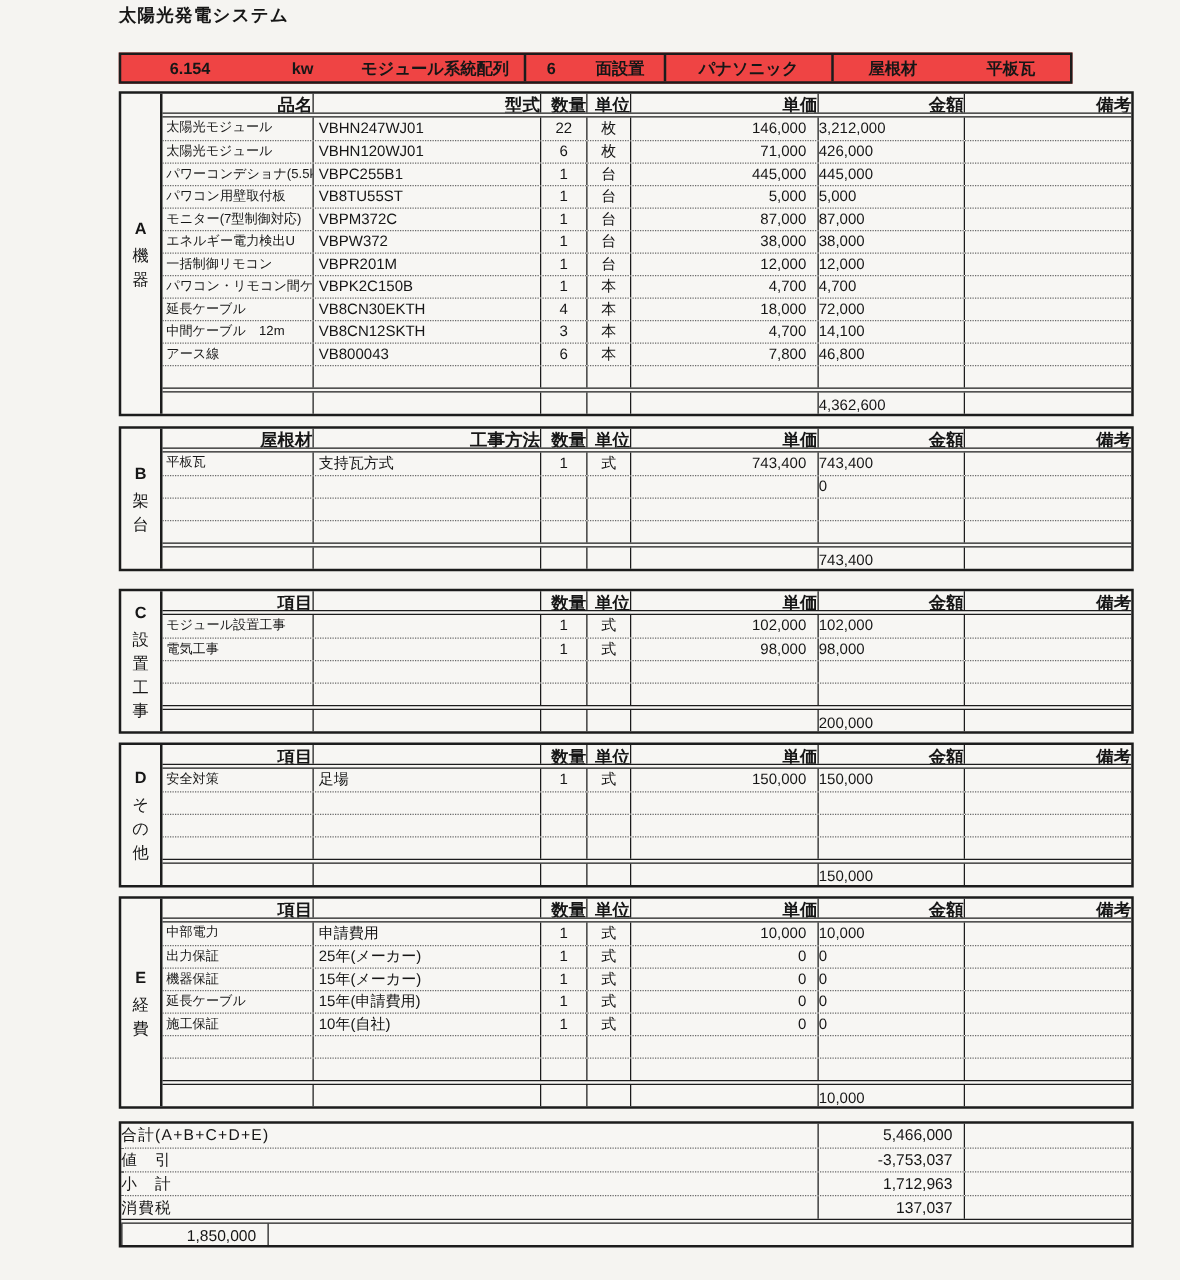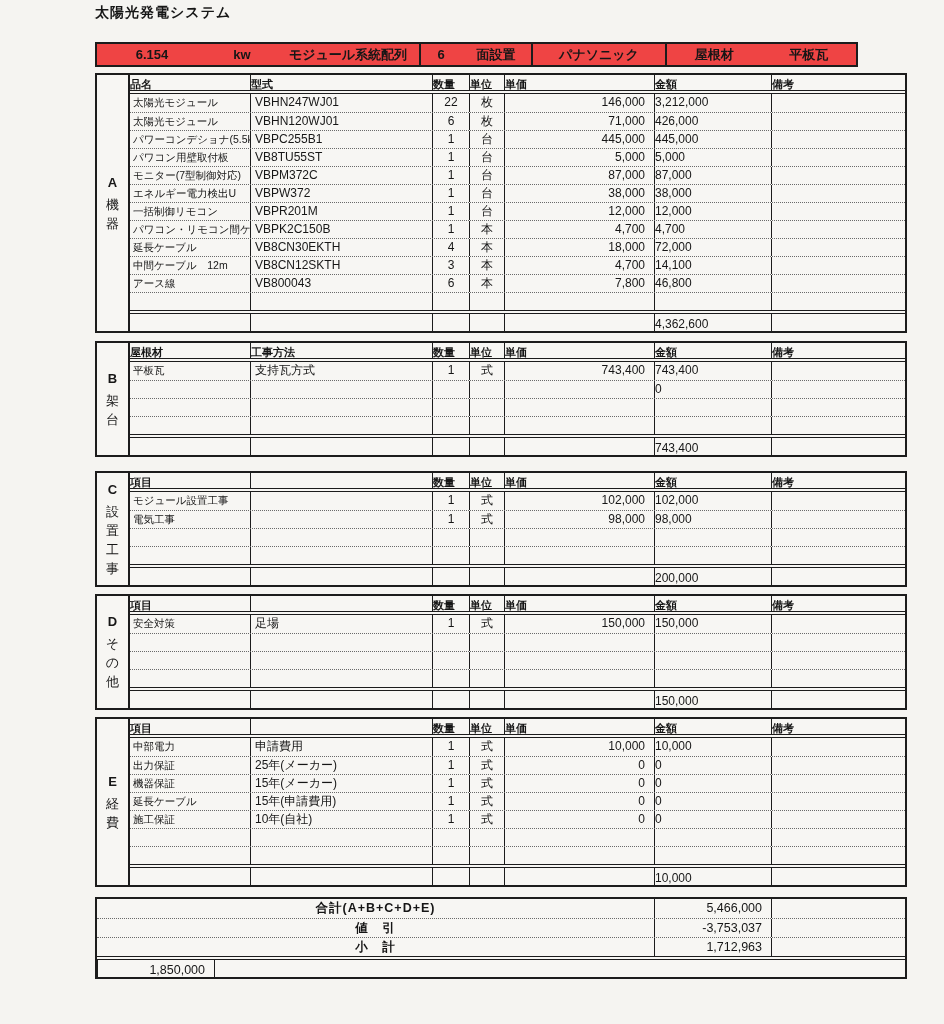--- a/index.html
+++ b/index.html
@@ -88,34 +88,34 @@
     font-size: 12px;
   }
   .cell:first-child { border-left: none; }
   .c-name  { width: 120px; padding-left: 3px; font-size: 10.5px; }
   .c-model { width: 182px; padding-left: 4px; font-size: 12px; }
   .c-qty   { width: 37px;  text-align: center; }
   .c-unit  { width: 35px;  text-align: center; }
   .c-price { width: 150px; text-align: right; padding-right: 9px; }
   .c-amt   { width: 117px; text-align: left; padding-right: 9px; }
   .c-note  { flex: 1; }
-  .header-row .cell { text-align: left; padding: 0; font-size: 11px; }
+  .header-row .cell { text-align: right; padding: 0; font-size: 14px; }
   
   .summary {
     width: 812px;
     border: 2px solid #1c1c1c;
     background: #f7f6f3;
   }
   .sum-row { display: flex; height: 19px; line-height: 18px; font-size: 12.5px; }
   .sum-row + .sum-row { border-top: 1px dotted #6a6a6a; }
   .sum-row.grand {
     border-top: 4px double #1c1c1c;
     height: 21px; line-height: 20px;
   }
-  .sum-label { width: 557px; text-align: center; font-weight: bold; letter-spacing: 1px; }
+  .sum-label { width: 557px; font-weight: normal; letter-spacing: 1px; }
   .sum-amt   { width: 117px; border-left: 1px solid #1c1c1c; text-align: right; padding-right: 9px; }
   .sum-note  { flex: 1; border-left: 1px solid #1c1c1c; }
   
   .mt6  { margin-top: 6px; }
   .mt8  { margin-top: 8px; }
   .mt14 { margin-top: 14px; }
   .mt7  { margin-top: 7px; }
   .mt10 { margin-top: 10px; }
 </style>
 </head>
@@ -573,19 +573,24 @@
       <div class="sum-row">
         <span class="sum-label">値　引</span>
         <span class="sum-amt">-3,753,037</span>
         <span class="sum-note"></span>
       </div>
       <div class="sum-row">
         <span class="sum-label">小　計</span>
         <span class="sum-amt">1,712,963</span>
         <span class="sum-note"></span>
       </div>
+      <div class="sum-row">
+        <span class="sum-label">消費税</span>
+        <span class="sum-amt">137,037</span>
+        <span class="sum-note"></span>
+      </div>
       <div class="sum-row grand">
         <span class="sum-amt">1,850,000</span>
         <span class="sum-note"></span>
       </div>
     </div>
 
 </div>
 
 </body></html>

